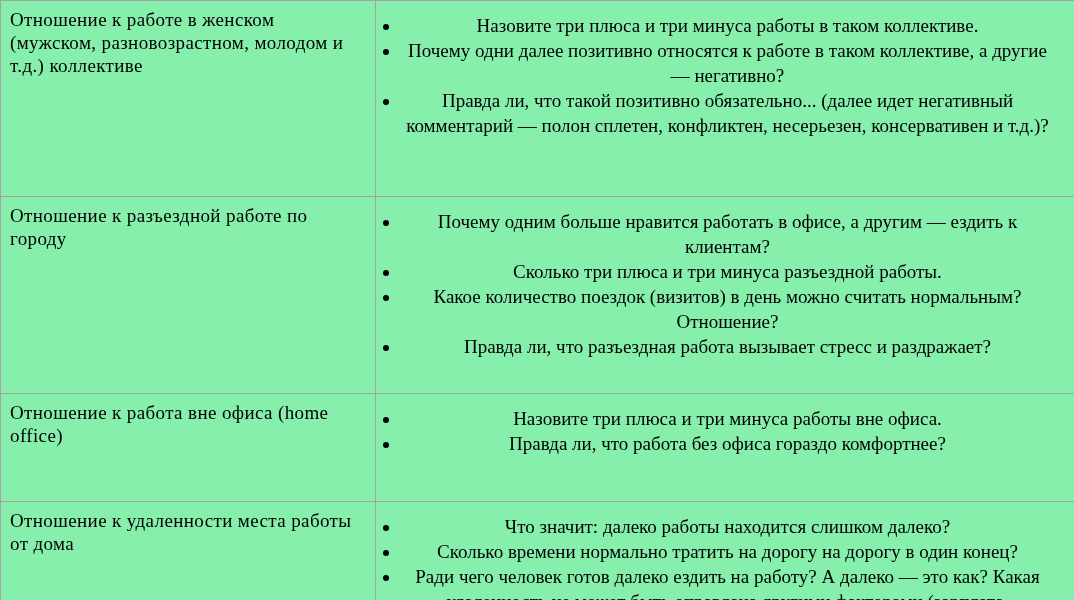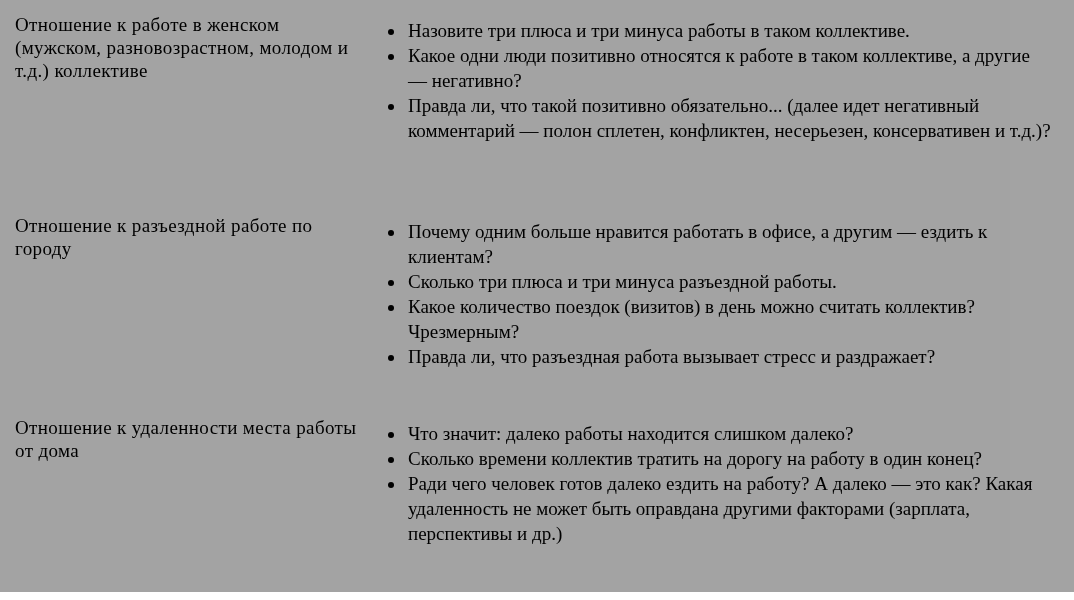--- a/index.html
+++ b/index.html
@@ -13,23 +13,23 @@
     color: #000000;
     -webkit-font-smoothing: antialiased;
   }
   table.doc-table {
     width: 1074px;
     border-collapse: collapse;
     table-layout: fixed;
     background: #ffffff;
   }
   table.doc-table td {
-    border: 6px solid #a3a3a3;
+    border: 1px solid #a3a3a3;
     vertical-align: top;
-    background: #a3a3a3;
+    background: #86efac;
   }
   col.c-topic { width: 375px; }
   col.c-questions { width: 699px; }
 
   td.topic-cell {
     padding: 7px 14px 6px 9px;
     font-size: 19px;
     line-height: 23px;
     letter-spacing: 0.02em;
   }
@@ -39,20 +39,21 @@
     line-height: 25px;
   }
   ul.questions-list {
     margin: 0;
     padding: 0 0 0 21px;
     list-style: disc outside;
   }
   ul.questions-list li {
     margin: 0;
     padding: 0 0 0 2px;
+    text-align: center;
   }
   tr.r0 td { height: 175px; }
   tr.r1 td { height: 176px; }
   tr.r2 td { height: 87px; }
   tr.r3 td { height: 157px; }
 </style>
 </head>
 <body>
 
 <table class="doc-table">
@@ -62,48 +63,59 @@
   </colgroup>
   <tbody>
 
     <tr class="r0">
       <td class="topic-cell">
         <span>Отношение к работе в женском (мужском, разновозрастном, молодом и т.д.) коллективе</span>
       </td>
       <td class="questions-cell">
         <ul class="questions-list">
           <li>Назовите три плюса и три минуса работы в таком коллективе.</li>
-          <li>Какое одни люди позитивно относятся к работе в таком коллективе, а другие — негативно?</li>
+          <li>Почему одни далее позитивно относятся к работе в таком коллективе, а другие — негативно?</li>
           <li>Правда ли, что такой позитивно обязательно... (далее идет негативный комментарий — полон сплетен, конфликтен, несерьезен, консервативен и т.д.)?</li>
         </ul>
       </td>
     </tr>
 
     <tr class="r1">
       <td class="topic-cell">
         <span>Отношение к разъездной работе по городу</span>
       </td>
       <td class="questions-cell">
         <ul class="questions-list">
           <li>Почему одним больше нравится работать в офисе, а другим — ездить к клиентам?</li>
           <li>Сколько три плюса и три минуса разъездной работы.</li>
-          <li>Какое количество поездок (визитов) в день можно считать коллектив? Чрезмерным?</li>
+          <li>Какое количество поездок (визитов) в день можно считать нормальным? Отношение?</li>
           <li>Правда ли, что разъездная работа вызывает стресс и раздражает?</li>
         </ul>
       </td>
     </tr>
 
+    <tr class="r2">
+      <td class="topic-cell">
+        <span>Отношение к работа вне офиса (home office)</span>
+      </td>
+      <td class="questions-cell">
+        <ul class="questions-list">
+          <li>Назовите три плюса и три минуса работы вне офиса.</li>
+          <li>Правда ли, что работа без офиса гораздо комфортнее?</li>
+        </ul>
+      </td>
+    </tr>
 
     <tr class="r3">
       <td class="topic-cell">
         <span>Отношение к удаленности места работы от дома</span>
       </td>
       <td class="questions-cell">
         <ul class="questions-list">
           <li>Что значит: далеко работы находится слишком далеко?</li>
-          <li>Сколько времени коллектив тратить на дорогу на работу в один конец?</li>
+          <li>Сколько времени нормально тратить на дорогу на дорогу в один конец?</li>
           <li>Ради чего человек готов далеко ездить на работу? А далеко — это как? Какая удаленность не может быть оправдана другими факторами (зарплата, перспективы и др.)</li>
         </ul>
       </td>
     </tr>
 
   </tbody>
 </table>
 
 </body></html>

